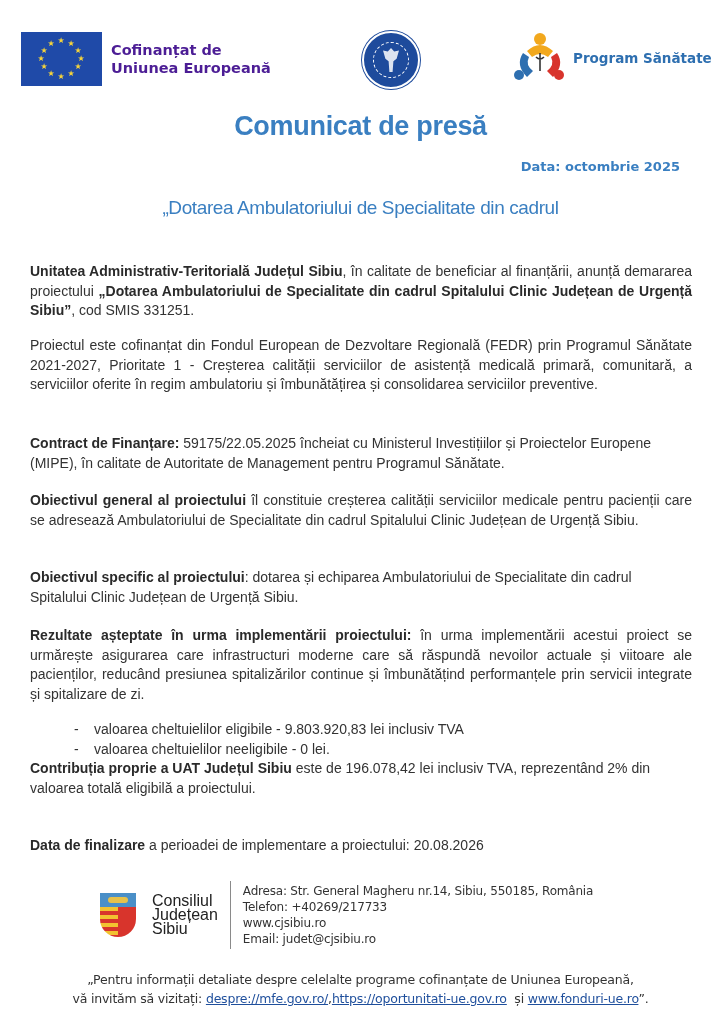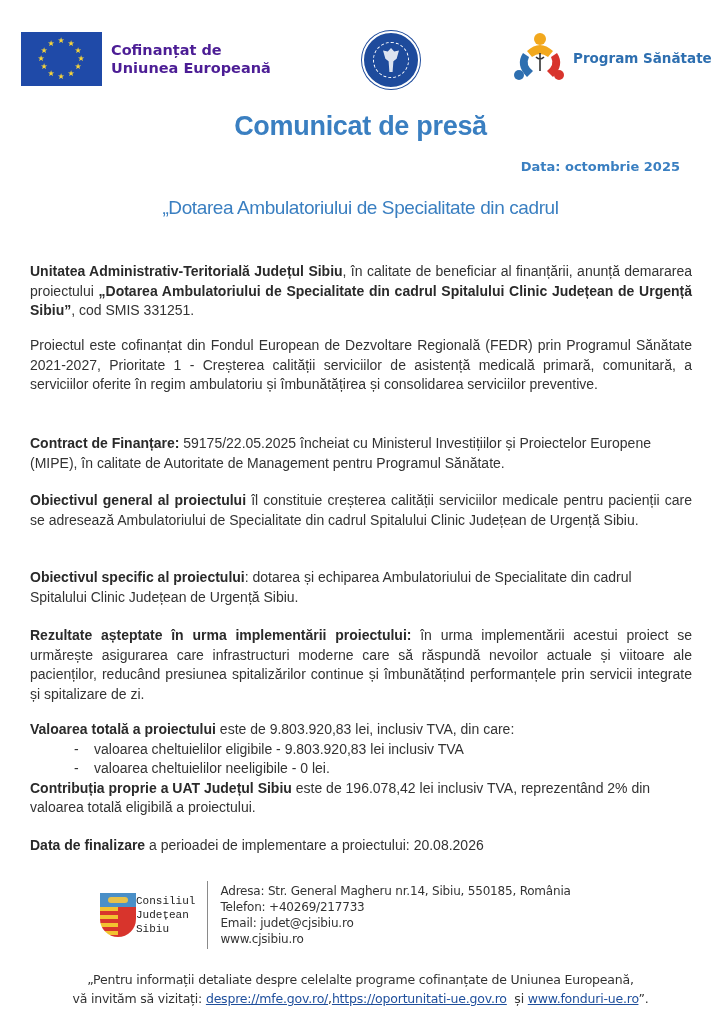--- a/index.html
+++ b/index.html
@@ -30,21 +30,21 @@
     .bullet-line { padding-left: 44px; position: relative; }
     .bullet-line .dash { position: absolute; left: 44px; }
     .bullet-line .btxt { padding-left: 20px; display: inline-block; }
 
     .footer-contact { position: absolute; top: 880px; left: 100px; display: flex; align-items: center; height: 70px; }
     .cj-crest { width: 36px; height: 44px; position: relative; overflow: hidden; border-radius: 0 0 18px 18px; }
     .cj-crest .top { position: absolute; left: 0; top: 0; width: 36px; height: 14px; background: #4a8fc7; }
     .cj-crest .left { position: absolute; left: 0; top: 14px; width: 18px; height: 30px; background: repeating-linear-gradient(#f2c230 0 4px, #d8342c 4px 8px); }
     .cj-crest .right { position: absolute; left: 18px; top: 14px; width: 18px; height: 30px; background: #d8342c; }
     .cj-crest .lion { position: absolute; left: 8px; top: 4px; width: 20px; height: 6px; background: #e6c14a; border-radius: 3px; }
-    .cj-name { margin-left: 0; font-size: 11px; line-height: 14px; color: #222222; font-family: Liberation Mono, monospace; }
+    .cj-name { margin-left: 16px; font-size: 16px; line-height: 14px; color: #222222; font-family: Liberation Sans, sans-serif; }
     .vdivider { margin-left: 12px; width: 1px; height: 68px; background: #8a8a8a; }
     .contact { margin-left: 12px; font-size: 12px; line-height: 16px; color: #333333; font-family: "DejaVu Sans", sans-serif; letter-spacing: -0.2px; }
 
     .closing { position: absolute; top: 970px; left: 0; width: 721px; text-align: center; font-size: 12.5px; line-height: 19px; color: #333333; font-family: "DejaVu Sans", sans-serif; letter-spacing: -0.2px; }
     .closing a { color: #1f4f9c; text-decoration: underline; }
   </style>
 </head>
 <body>
 
 <div class="header">
@@ -112,23 +112,20 @@
 
 <p class="body-text" style="top:568px">
   <b>Obiectivul specific al proiectului</b><span>: dotarea și echiparea Ambulatoriului de Specialitate din cadrul Spitalului Clinic Județean de Urgență Sibiu.</span>
 </p>
 
 <p class="body-text justify" style="top:626px">
   <b>Rezultate așteptate în urma implementării proiectului:</b><span> în urma implementării acestui proiect se urmărește asigurarea care infrastructuri moderne care să răspundă nevoilor actuale și viitoare ale pacienților, reducând presiunea spitalizărilor continue și îmbunătățind performanțele prin servicii integrate și spitalizare de zi.</span>
 </p>
 
 <div class="body-text" style="top:720px">
-  <div>
-    <b>Valoarea totală a proiectului</b><span> este de 9.803.920,83 lei, inclusiv TVA, din care:</span>
-  </div>
   <div class="bullet-line">
     <span class="dash">-</span>
     <span class="btxt">valoarea cheltuielilor eligibile - 9.803.920,83 lei inclusiv TVA</span>
   </div>
   <div class="bullet-line">
     <span class="dash">-</span>
     <span class="btxt">valoarea cheltuielilor neeligibile - 0 lei.</span>
   </div>
   <div>
     <b>Contribuția proprie a UAT Județul Sibiu</b><span> este de 196.078,42 lei inclusiv TVA, reprezentând 2% din valoarea totală eligibilă a proiectului.</span>
@@ -148,22 +145,22 @@
   </div>
   <div class="cj-name">
     <div>Consiliul</div>
     <div>Județean</div>
     <div>Sibiu</div>
   </div>
   <div class="vdivider"></div>
   <div class="contact">
     <div>Adresa: Str. General Magheru nr.14, Sibiu, 550185, România</div>
     <div>Telefon: +40269/217733</div>
+    <div>www.cjsibiu.ro</div>
     <div>Email: judet@cjsibiu.ro</div>
-    <div>www.cjsibiu.ro</div>
   </div>
 </div>
 
 <div class="closing">
   <div>„Pentru informații detaliate despre celelalte programe cofinanțate de Uniunea Europeană,</div>
   <div>
     <span>vă invităm să vizitați: </span><a href="#">despre://mfe.gov.ro/</a><span>,</span><a href="#">https://oportunitati-ue.gov.ro</a><span style="white-space:pre">  și </span><a href="#">www.fonduri-ue.ro</a><span>”.</span>
   </div>
 </div>
 

